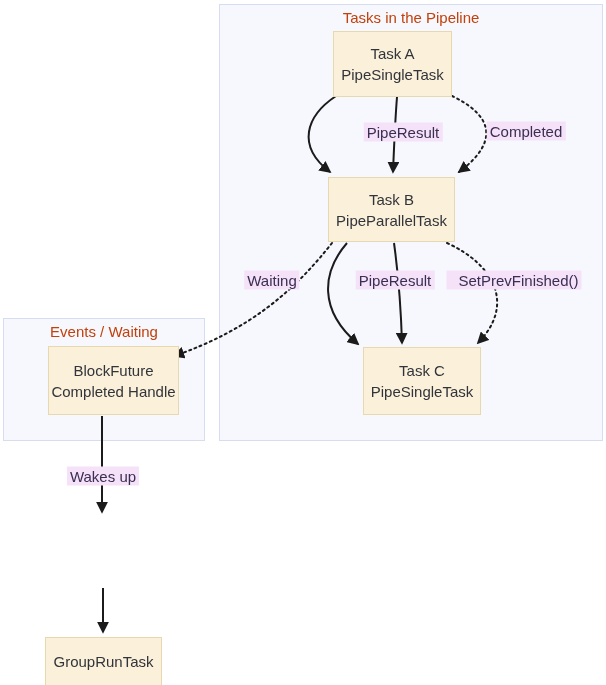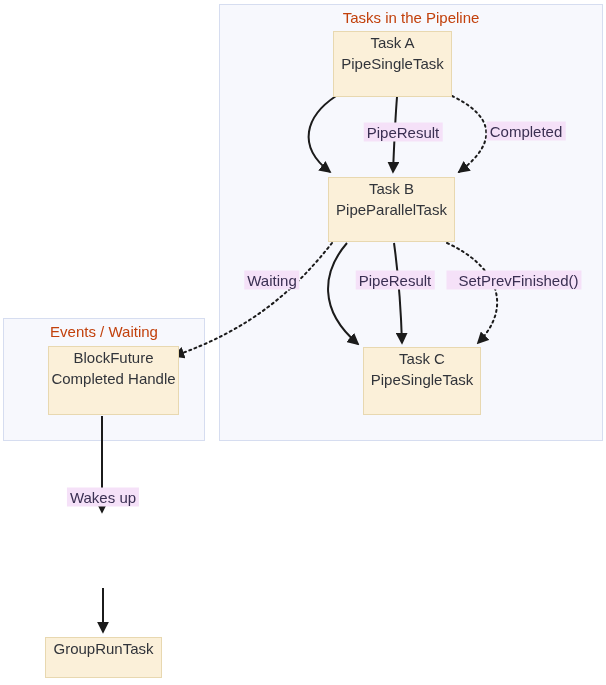--- a/index.html
+++ b/index.html
@@ -41,49 +41,49 @@
   .edges { position: absolute; left: 0; top: 0; z-index: 2; pointer-events: none; }
   .edge { fill: none; stroke: var(--edge-stroke); stroke-width: 2px; }
   .edge.dotted { stroke-dasharray: 2 3.6; stroke-linecap: round; }
 
   .node {
     position: absolute;
     background: var(--node-fill);
     border: 1px solid var(--node-border);
     color: var(--node-text);
     display: flex; flex-direction: column;
-    align-items: center; 
+    align-items: center; justify-content: center;
     text-align: center;
     font-size: 15px; line-height: 21px;
     z-index: 3;
     white-space: nowrap;
   }
   .node-task-a            { left: 333px; top: 31px;  width: 119px; height: 66px; }
   .node-task-b            { left: 328px; top: 177px; width: 127px; height: 65px; }
   .node-task-c            { left: 363px; top: 347px; width: 118px; height: 68px; }
   .node-block-future      { left: 37px;  top: 346px; width: 131px; height: 69px; margin-left: 11px; }
   .node-pipeline-executor { left: 33px;  top: 517px; width: 139px; height: 70px; }
-  .node-group-run-task    { left: 45px;  top: 637px; width: 117px; height: 41px; }
+  .node-group-run-task    { left: 45px;  top: 637px; width: 117px; height: 49px; }
 
   .edge-label {
     position: absolute;
     transform: translate(-50%, -50%);
     background: var(--edge-label-bg);
     color: var(--edge-label-text);
     font-size: 15px;
     padding: 1px 3px;
     white-space: nowrap;
     z-index: 4;
   }
   .lbl-pipe-result-a-b   { left: 403px; top: 132px; }
   .lbl-completed         { left: 526px; top: 131px; }
   .lbl-waiting           { left: 272px; top: 280px; }
   .lbl-pipe-result-b-c   { left: 395px; top: 280px; }
   .lbl-set-prev-finished { left: 514px; top: 280px; padding-left: 12px; }
-  .lbl-wakes-up          { left: 103px; top: 476px; margin-top: 21px; }
+  .lbl-wakes-up          { left: 103px; top: 476px; }
 </style>
 </head>
 <body>
 
 <div class="canvas">
 
   <div class="cluster cluster-tasks">
     <div class="cluster-title">Tasks in the Pipeline</div>
   </div>
   <div class="cluster cluster-events">

